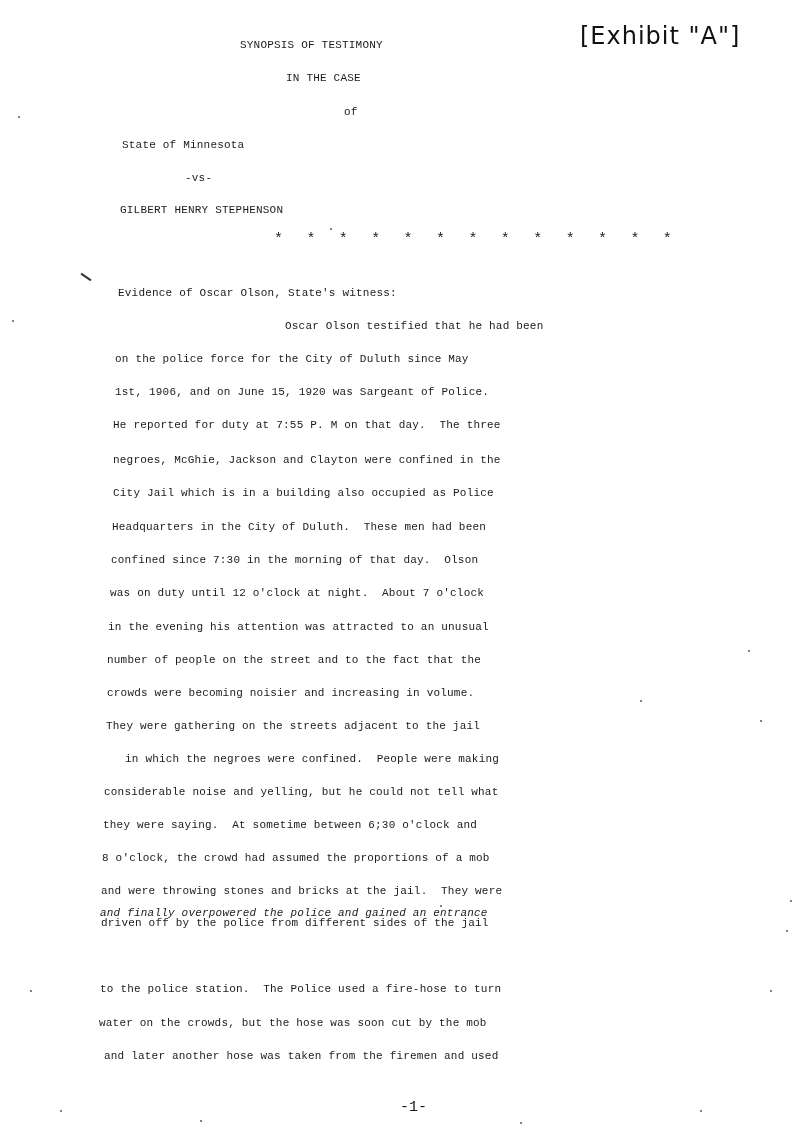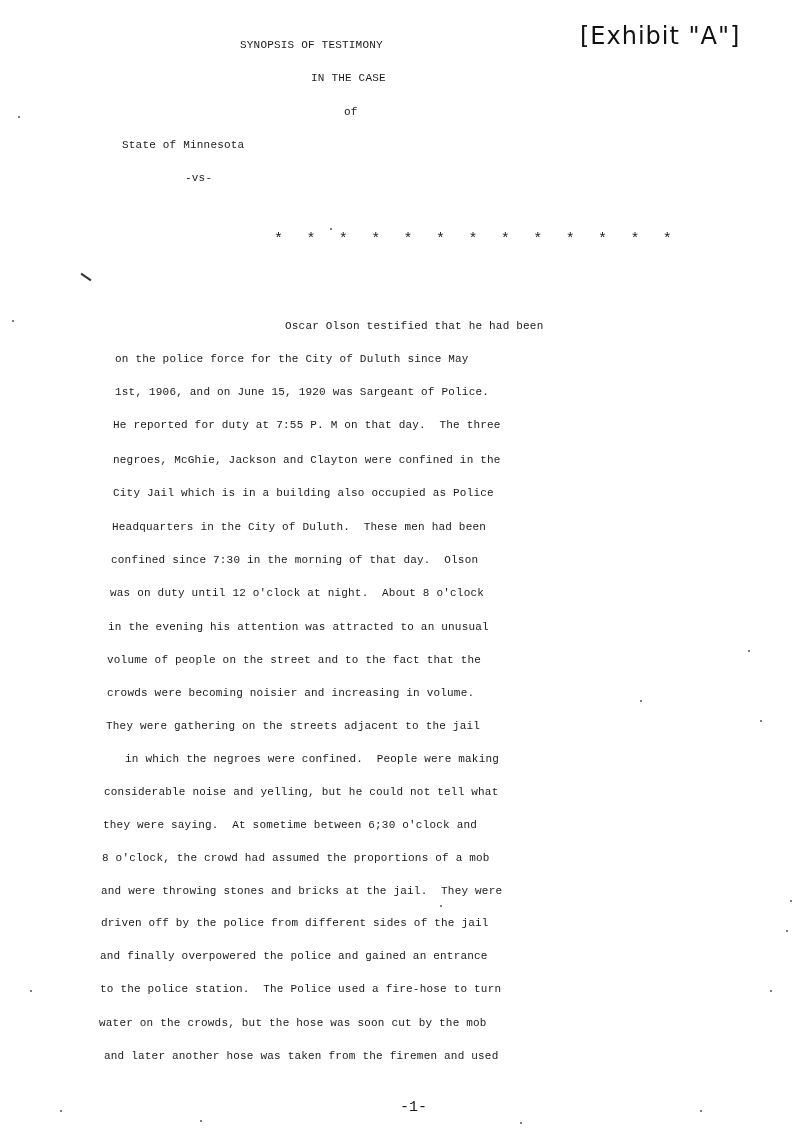--- a/index.html
+++ b/index.html
@@ -19,51 +19,53 @@
   .pagenum { position: absolute; left: 400px; top: 1099px; font-size: 15px; white-space: pre; }
 </style>
 </head>
 <body>
 
 <div class="page">
 
   <div class="exhibit">[Exhibit "A"]</div>
 
   <div class="t" style="left:240px; top:35px;">SYNOPSIS OF TESTIMONY</div>
-  <div class="t" style="left:311px; top:68px;">IN THE CASE</div>
+  <div class="t" style="left:286px; top:68px;">IN THE CASE</div>
   <div class="t" style="left:344px; top:102px;">of</div>
 
   <div class="t" style="left:122px; top:135px;">State of Minnesota</div>
   <div class="t" style="left:185px; top:168px;">-vs-</div>
+  <div class="t" style="left:120px; top:200px;">GILBERT HENRY STEPHENSON</div>
   <div class="stars">* * * * * * * * * * * * *</div>
 
   <div class="mark"></div>
 
+  <div class="t" style="left:118px; top:283px;">Evidence of Oscar Olson, State's witness:</div>
 
   <div>
     <div class="t" style="left:285px; top:316px;">Oscar Olson testified that he had been</div>
     <div class="t" style="left:115px; top:349px;">on the police force for the City of Duluth since May</div>
     <div class="t" style="left:115px; top:382px;">1st, 1906, and on June 15, 1920 was Sargeant of Police.</div>
     <div class="t" style="left:113px; top:415px;">He reported for duty at 7:55 P. M on that day.  The three</div>
     <div class="t" style="left:113px; top:450px;">negroes, McGhie, Jackson and Clayton were confined in the</div>
     <div class="t" style="left:113px; top:483px;">City Jail which is in a building also occupied as Police</div>
     <div class="t" style="left:112px; top:517px;">Headquarters in the City of Duluth.  These men had been</div>
     <div class="t" style="left:111px; top:550px;">confined since 7:30 in the morning of that day.  Olson</div>
-    <div class="t" style="left:110px; top:583px;">was on duty until 12 o'clock at night.  About 8 o'clock</div>
+    <div class="t" style="left:110px; top:583px;">was on duty until 12 o'clock at night.  About 7 o'clock</div>
     <div class="t" style="left:108px; top:617px;">in the evening his attention was attracted to an unusual</div>
-    <div class="t" style="left:107px; top:650px;">volume of people on the street and to the fact that the</div>
+    <div class="t" style="left:107px; top:650px;">number of people on the street and to the fact that the</div>
     <div class="t" style="left:107px; top:683px;">crowds were becoming noisier and increasing in volume.</div>
     <div class="t" style="left:106px; top:716px;">They were gathering on the streets adjacent to the jail</div>
     <div class="t" style="left:105px; top:749px;margin-left:20px;">in which the negroes were confined.  People were making</div>
     <div class="t" style="left:104px; top:782px;">considerable noise and yelling, but he could not tell what</div>
     <div class="t" style="left:103px; top:815px;">they were saying.  At sometime between 6;30 o'clock and</div>
     <div class="t" style="left:102px; top:848px;">8 o'clock, the crowd had assumed the proportions of a mob</div>
     <div class="t" style="left:101px; top:881px;">and were throwing stones and bricks at the jail.  They were</div>
     <div class="t" style="left:101px; top:913px;">driven off by the police from different sides of the jail</div>
-    <div class="t" style="left:100px; top:946px;">and finally overpowered the police and gained an entrance</div>
+    <div class="t" style="left:100px; top:903px;font-style:italic;">and finally overpowered the police and gained an entrance</div>
     <div class="t" style="left:100px; top:979px;">to the police station.  The Police used a fire-hose to turn</div>
     <div class="t" style="left:99px; top:1013px;">water on the crowds, but the hose was soon cut by the mob</div>
     <div class="t" style="left:98px; top:1046px;margin-left:6px;">and later another hose was taken from the firemen and used</div>
   </div>
 
   <div class="pagenum">-1-</div>
 
   <div>
     <div class="speck" style="left:18px; top:116px;"></div>
     <div class="speck" style="left:12px; top:320px;"></div>

